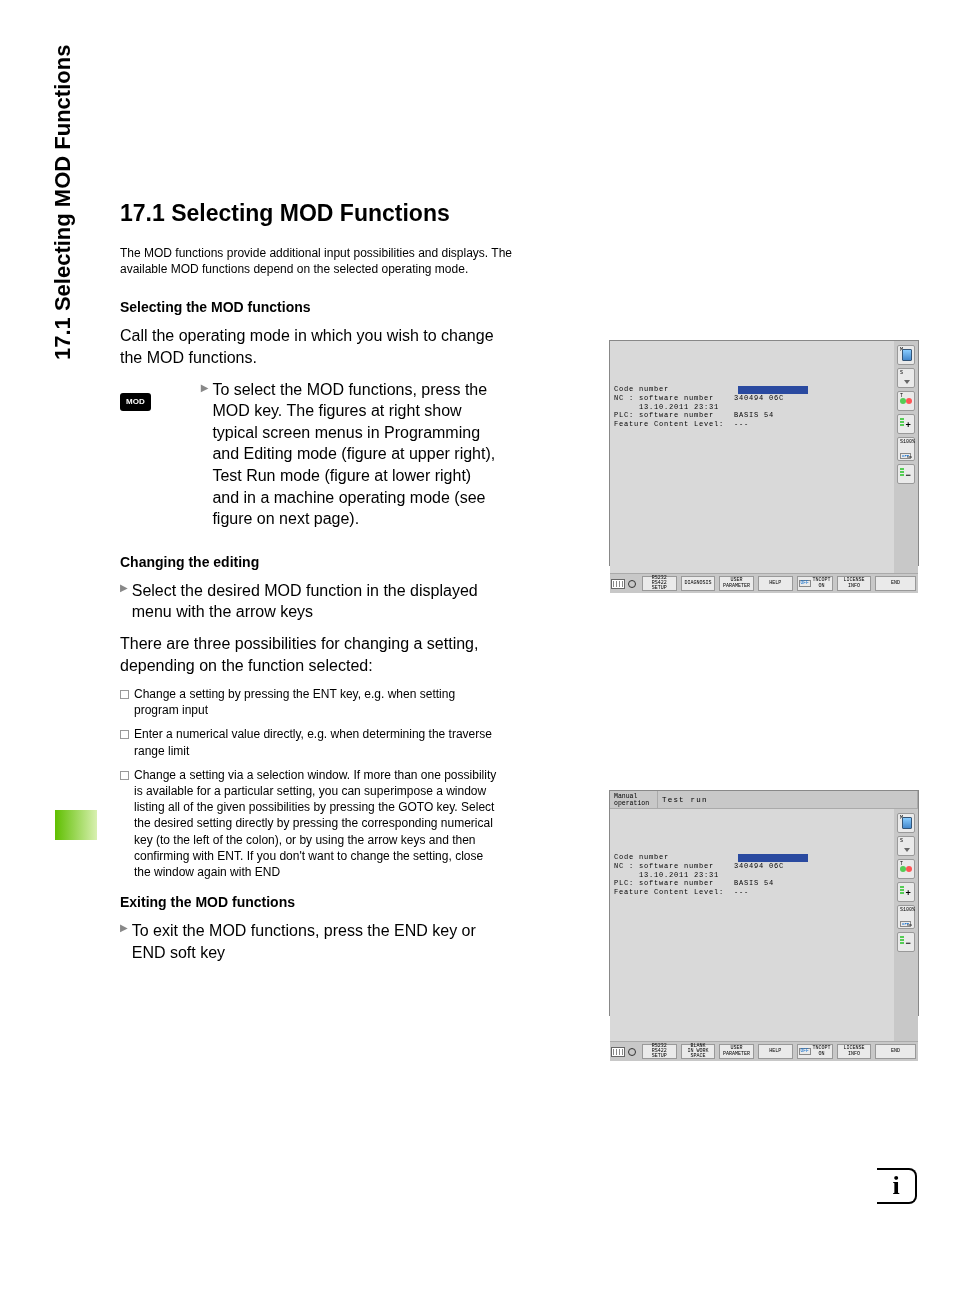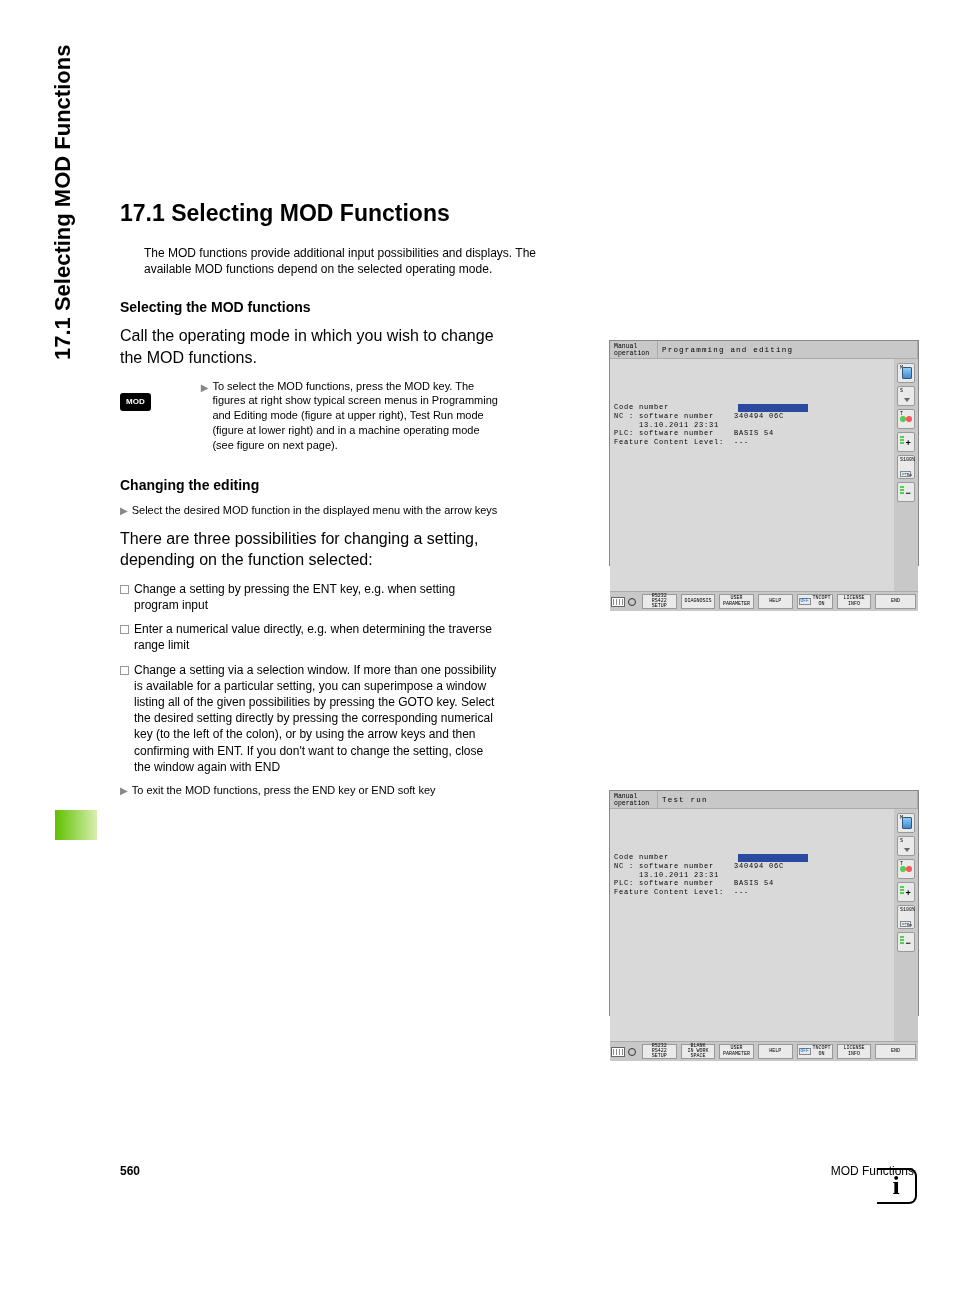--- a/index.html
+++ b/index.html
@@ -38,21 +38,20 @@
   .main-heading {
     font-size: 23px;
     font-weight: bold;
     margin-bottom: 18px;
   }
   .intro {
     font-size: 12px;
     margin-bottom: 22px;
     max-width: 400px;
     line-height: 1.35;
-    margin-left: 24px;
   }
   .subheading {
     font-size: 14px;
     font-weight: bold;
     margin: 14px 0 10px 0;
   }
   .body-text {
     font-size: 16px;
     max-width: 380px;
     line-height: 1.35;
@@ -84,21 +83,21 @@
     display: flex;
     gap: 4px;
     margin-bottom: 10px;
   }
   .arrow-bullet .arrow {
     color: #888;
     font-size: 10px;
     margin-top: 2px;
   }
   .arrow-bullet .txt {
-    font-size: 11px;
+    font-size: 16px;
     max-width: 380px;
     line-height: 1.35;
   }
   .square-list {
     list-style: none;
     padding-left: 0;
   }
   .square-list li {
     font-size: 12px;
     max-width: 380px;
@@ -300,31 +299,27 @@
     <span class="arrow">▶</span>
     <span class="txt">Select the desired MOD function in the displayed menu with the arrow keys</span>
   </div>
   <p class="body-text">There are three possibilities for changing a setting, depending on the function selected:</p>
   <ul class="square-list">
     <li>Change a setting by pressing the ENT key, e.g. when setting program input</li>
     <li>Enter a numerical value directly, e.g. when determining the traverse range limit</li>
     <li>Change a setting via a selection window. If more than one possibility is available for a particular setting, you can superimpose a window listing all of the given possibilities by pressing the GOTO key. Select the desired setting directly by pressing the corresponding numerical key (to the left of the colon), or by using the arrow keys and then confirming with ENT. If you don't want to change the setting, close the window again with END</li>
   </ul>
 
+  <h2 class="subheading">Exiting the MOD functions</h2>
   <div class="arrow-bullet">
     <span class="arrow">▶</span>
     <span class="txt">To exit the MOD functions, press the END key or END soft key</span>
   </div>
 
   <div class="screenshot shot1">
-    <div class="scr-top">
-      <div class="scr-topcell mode">Manual
-operation</div>
-      <div class="scr-topcell title">Programming and editing</div>
-    </div>
     <div class="scr-body">
       <div class="scr-highlight"></div>
       <div class="scr-content">Code number
 NC : software number    340494 06C
      13.10.2011 23:31
 PLC: software number    BASIS 54
 Feature Content Level:  ---</div>
       <div class="scr-right">
         <div class="scr-btn">
             <span class="lbl">M</span>
@@ -447,23 +442,19 @@
 PARAMETER</div>
       <div class="scr-soft">HELP</div>
       <div class="scr-soft"><span class="off2">OFF</span><span>TNCOPT
 ON</span></div>
       <div class="scr-soft">LICENSE
 INFO</div>
       <div class="scr-soft wide">END</div>
     </div>
   </div>
 
-  <div class="footer">
-    <span class="pg">560</span>
-    <span>MOD Functions</span>
-  </div>
 
   <div class="info-icon">
     <div class="bracket">
         <span class="i">i</span>
       </div>
   </div>
 </div>
 
 </body></html>

